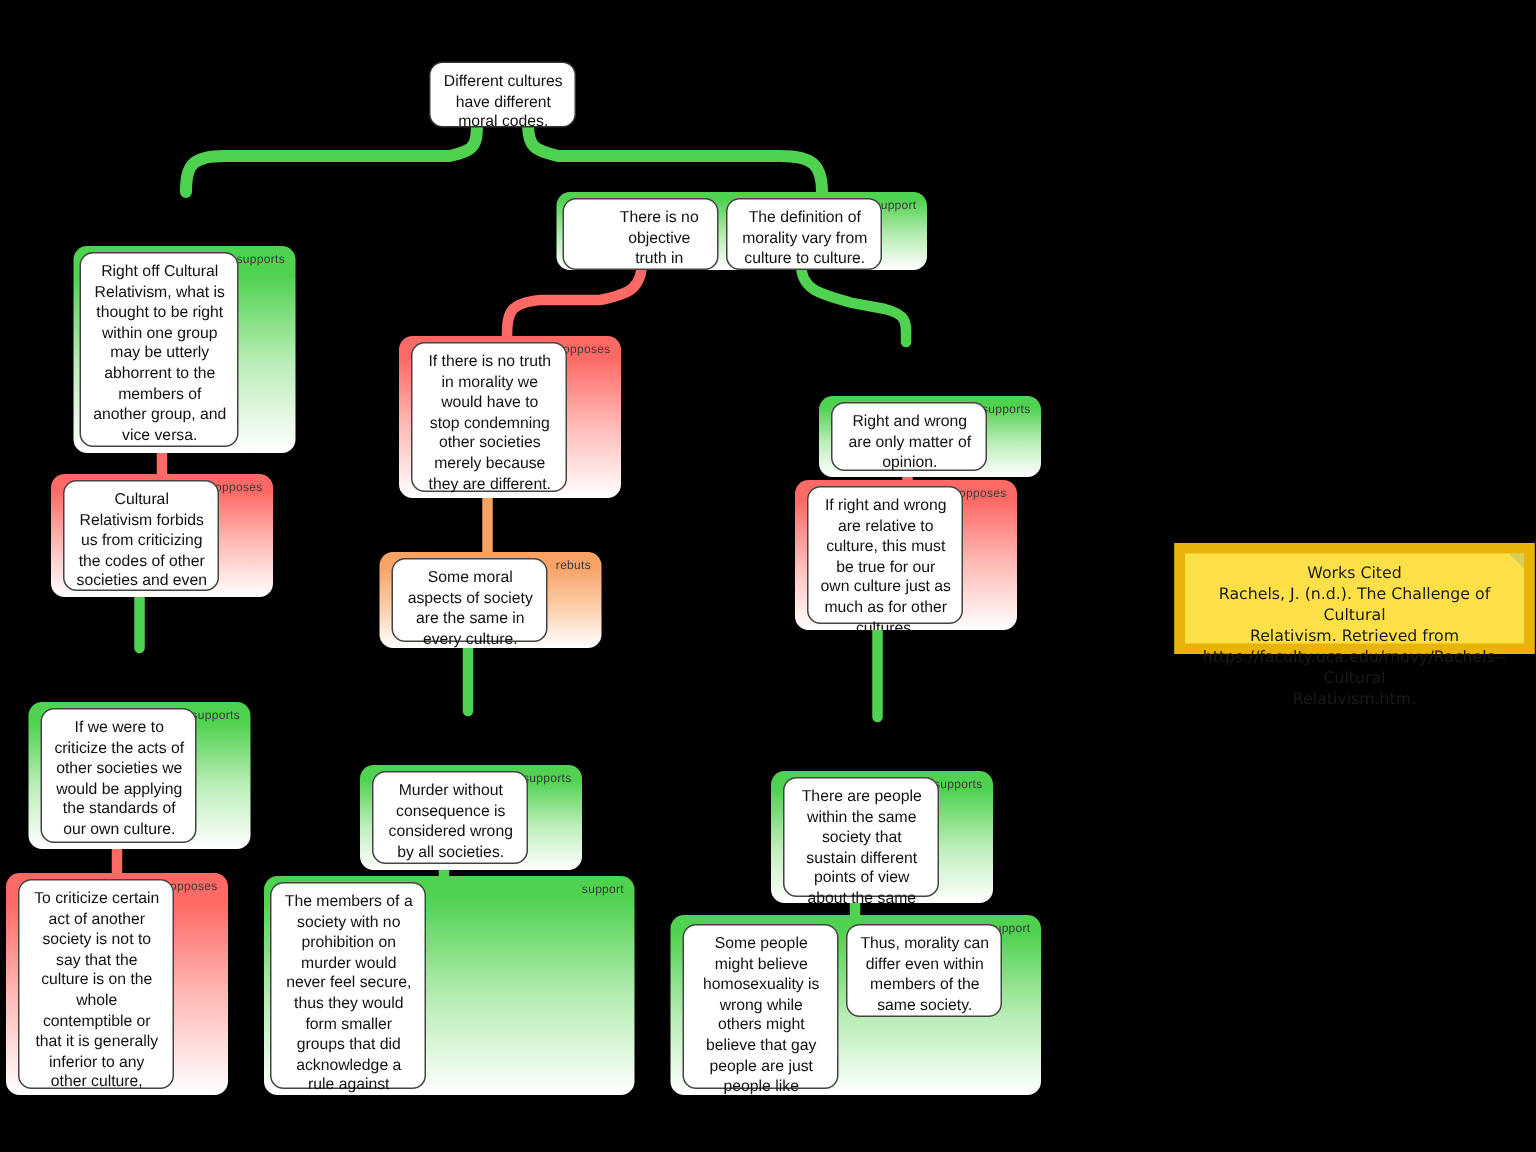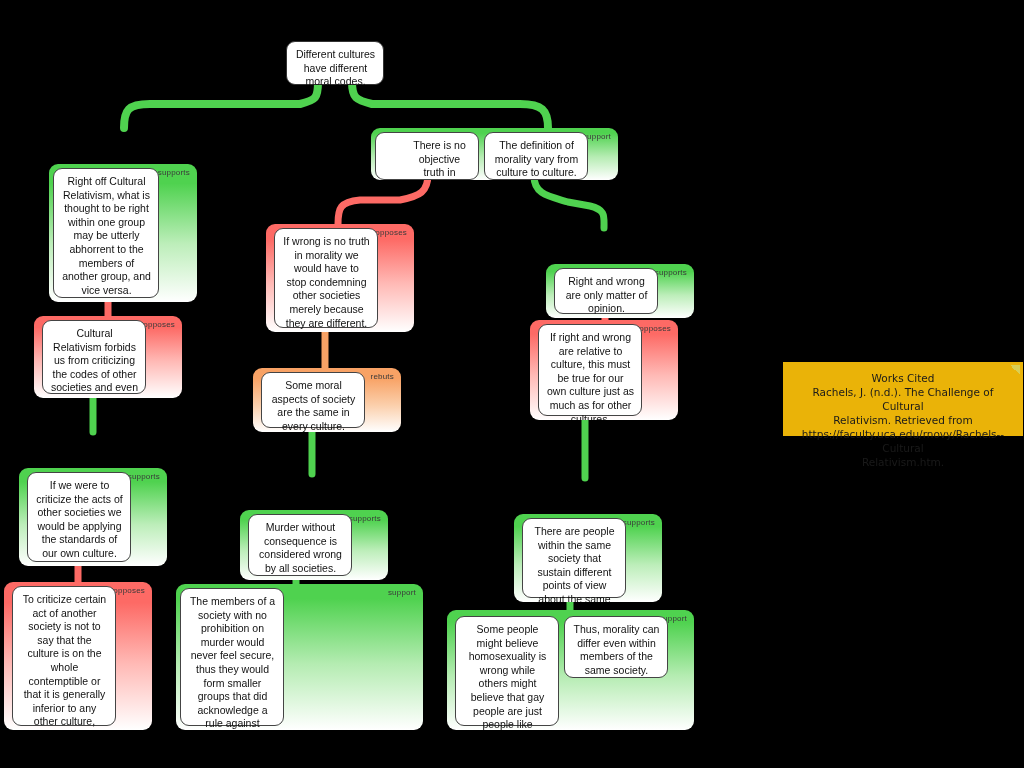--- a/index.html
+++ b/index.html
@@ -20,21 +20,21 @@
   .card.rebuts{background:linear-gradient(to bottom,#f9a濃 0%,#f9a76a 0%,#fbc49a 55%,#ffffff 100%);}
   .card.rebuts{background:linear-gradient(to bottom,#f8a265 0%,#f8a265 16%,#fbcfab 58%,#ffffff 100%);}
 
   
   .box{position:absolute;background:#fff;border:1px solid #444;border-radius:9px;
        box-sizing:border-box;padding:6px 7px 4px 8px;color:#111;font-size:10.5px;
        line-height:13.6px;}
   .box.root{border-color:#333;}
 
   
-  .note{position:absolute;background:#eab308;border:3px solid #eab308;
+  .note{position:absolute;background:#fde047;border:7px solid #eab308;
         box-sizing:border-box;padding:6px 8px;font-size:10.5px;line-height:14px;
         color:#1a1a1a;font-family:"DejaVu Sans", sans-serif;}
   .note .fold{position:absolute;top:0;right:0;width:10px;height:10px;
               background:linear-gradient(225deg,#d9cf55 0 50%,transparent 50%);}
   .note .ln{display:block;}
 </style>
 </head>
 <body>
 
 <div id="stage">
@@ -100,21 +100,21 @@
       <span>There is no objective truth in morality.</span>
     </div>
     <div class="box" style="left:113px;top:4px;width:104px;height:48px;">
       <span>The definition of morality vary from culture to culture.</span>
     </div>
   </div>
 
   <div class="card opposes" style="left:266px;top:224px;width:148px;height:108px;">
     <span class="tag">opposes</span>
     <div class="box" style="left:8px;top:4px;width:104px;height:100px;">
-      <span>If wrong is no truth in morality we would have to stop condemning other societies merely because they are different.</span>
+      <span>If there is no truth in morality we would have to stop condemning other societies merely because they are different.</span>
     </div>
   </div>
 
   <div class="card rebuts" style="left:253px;top:368px;width:148px;height:64px;">
     <span class="tag">rebuts</span>
     <div class="box" style="left:8px;top:4px;width:104px;height:56px;">
       <span>Some moral aspects of society are the same in every culture.</span>
     </div>
   </div>
 

